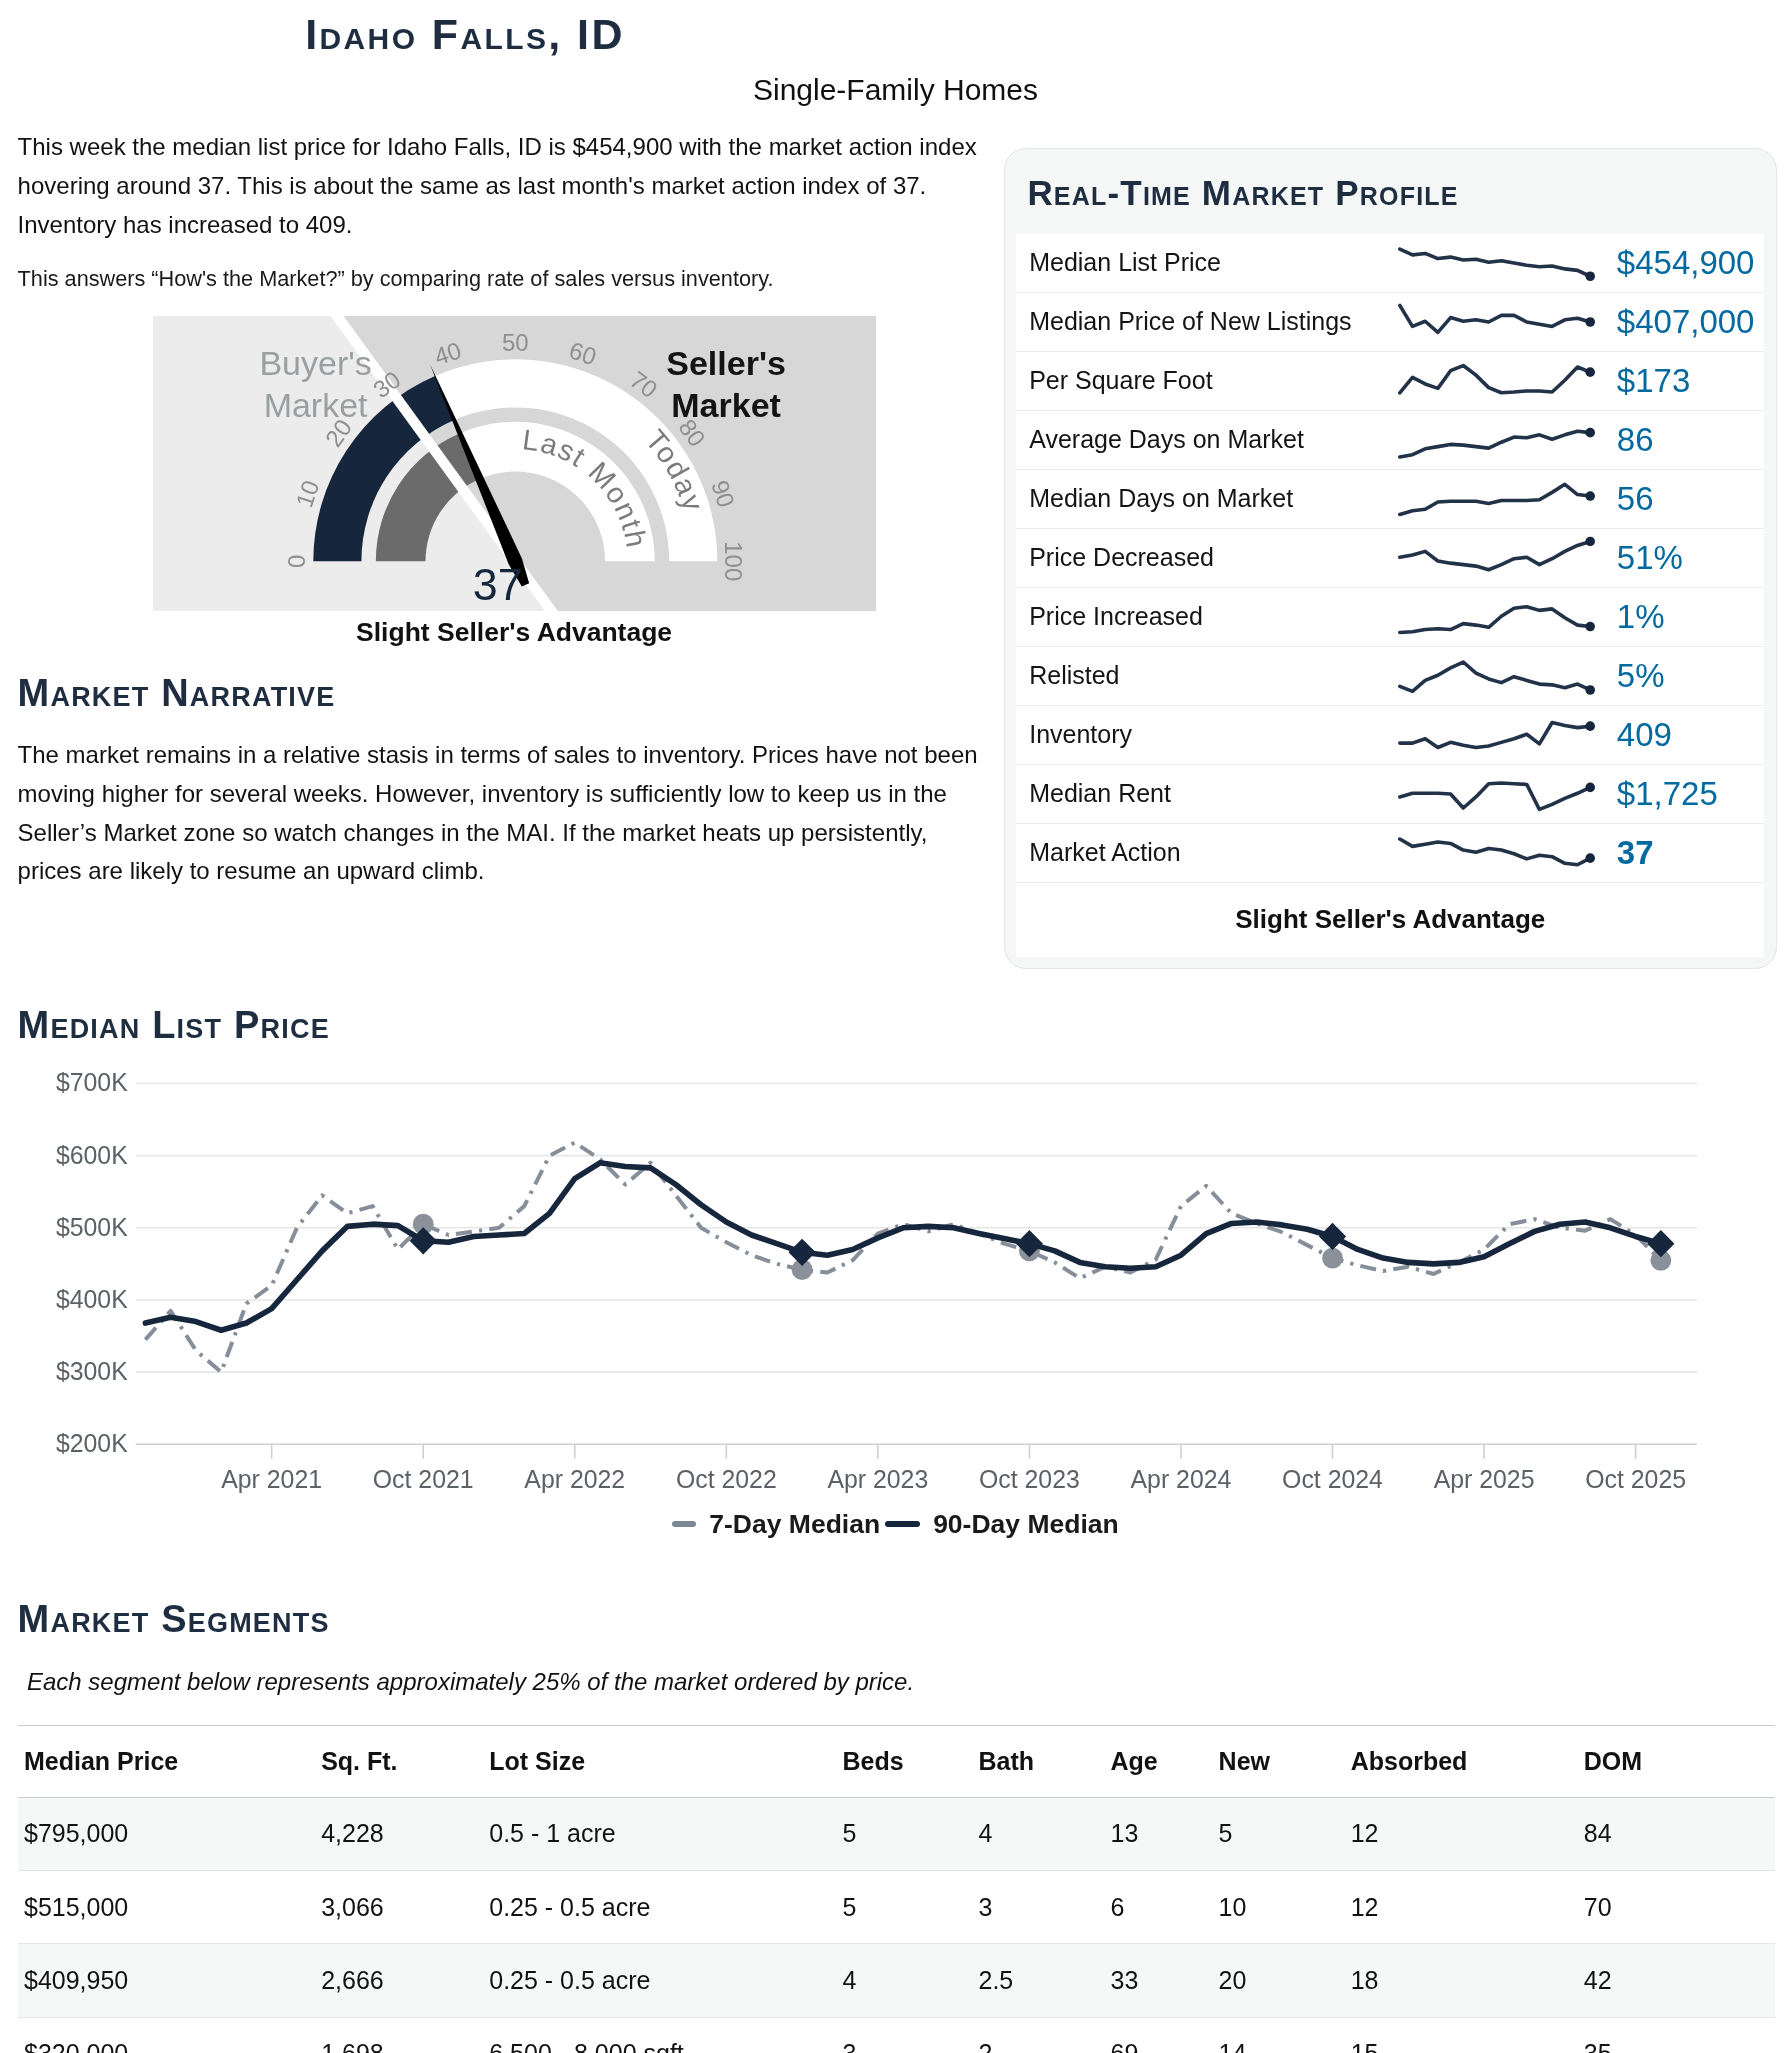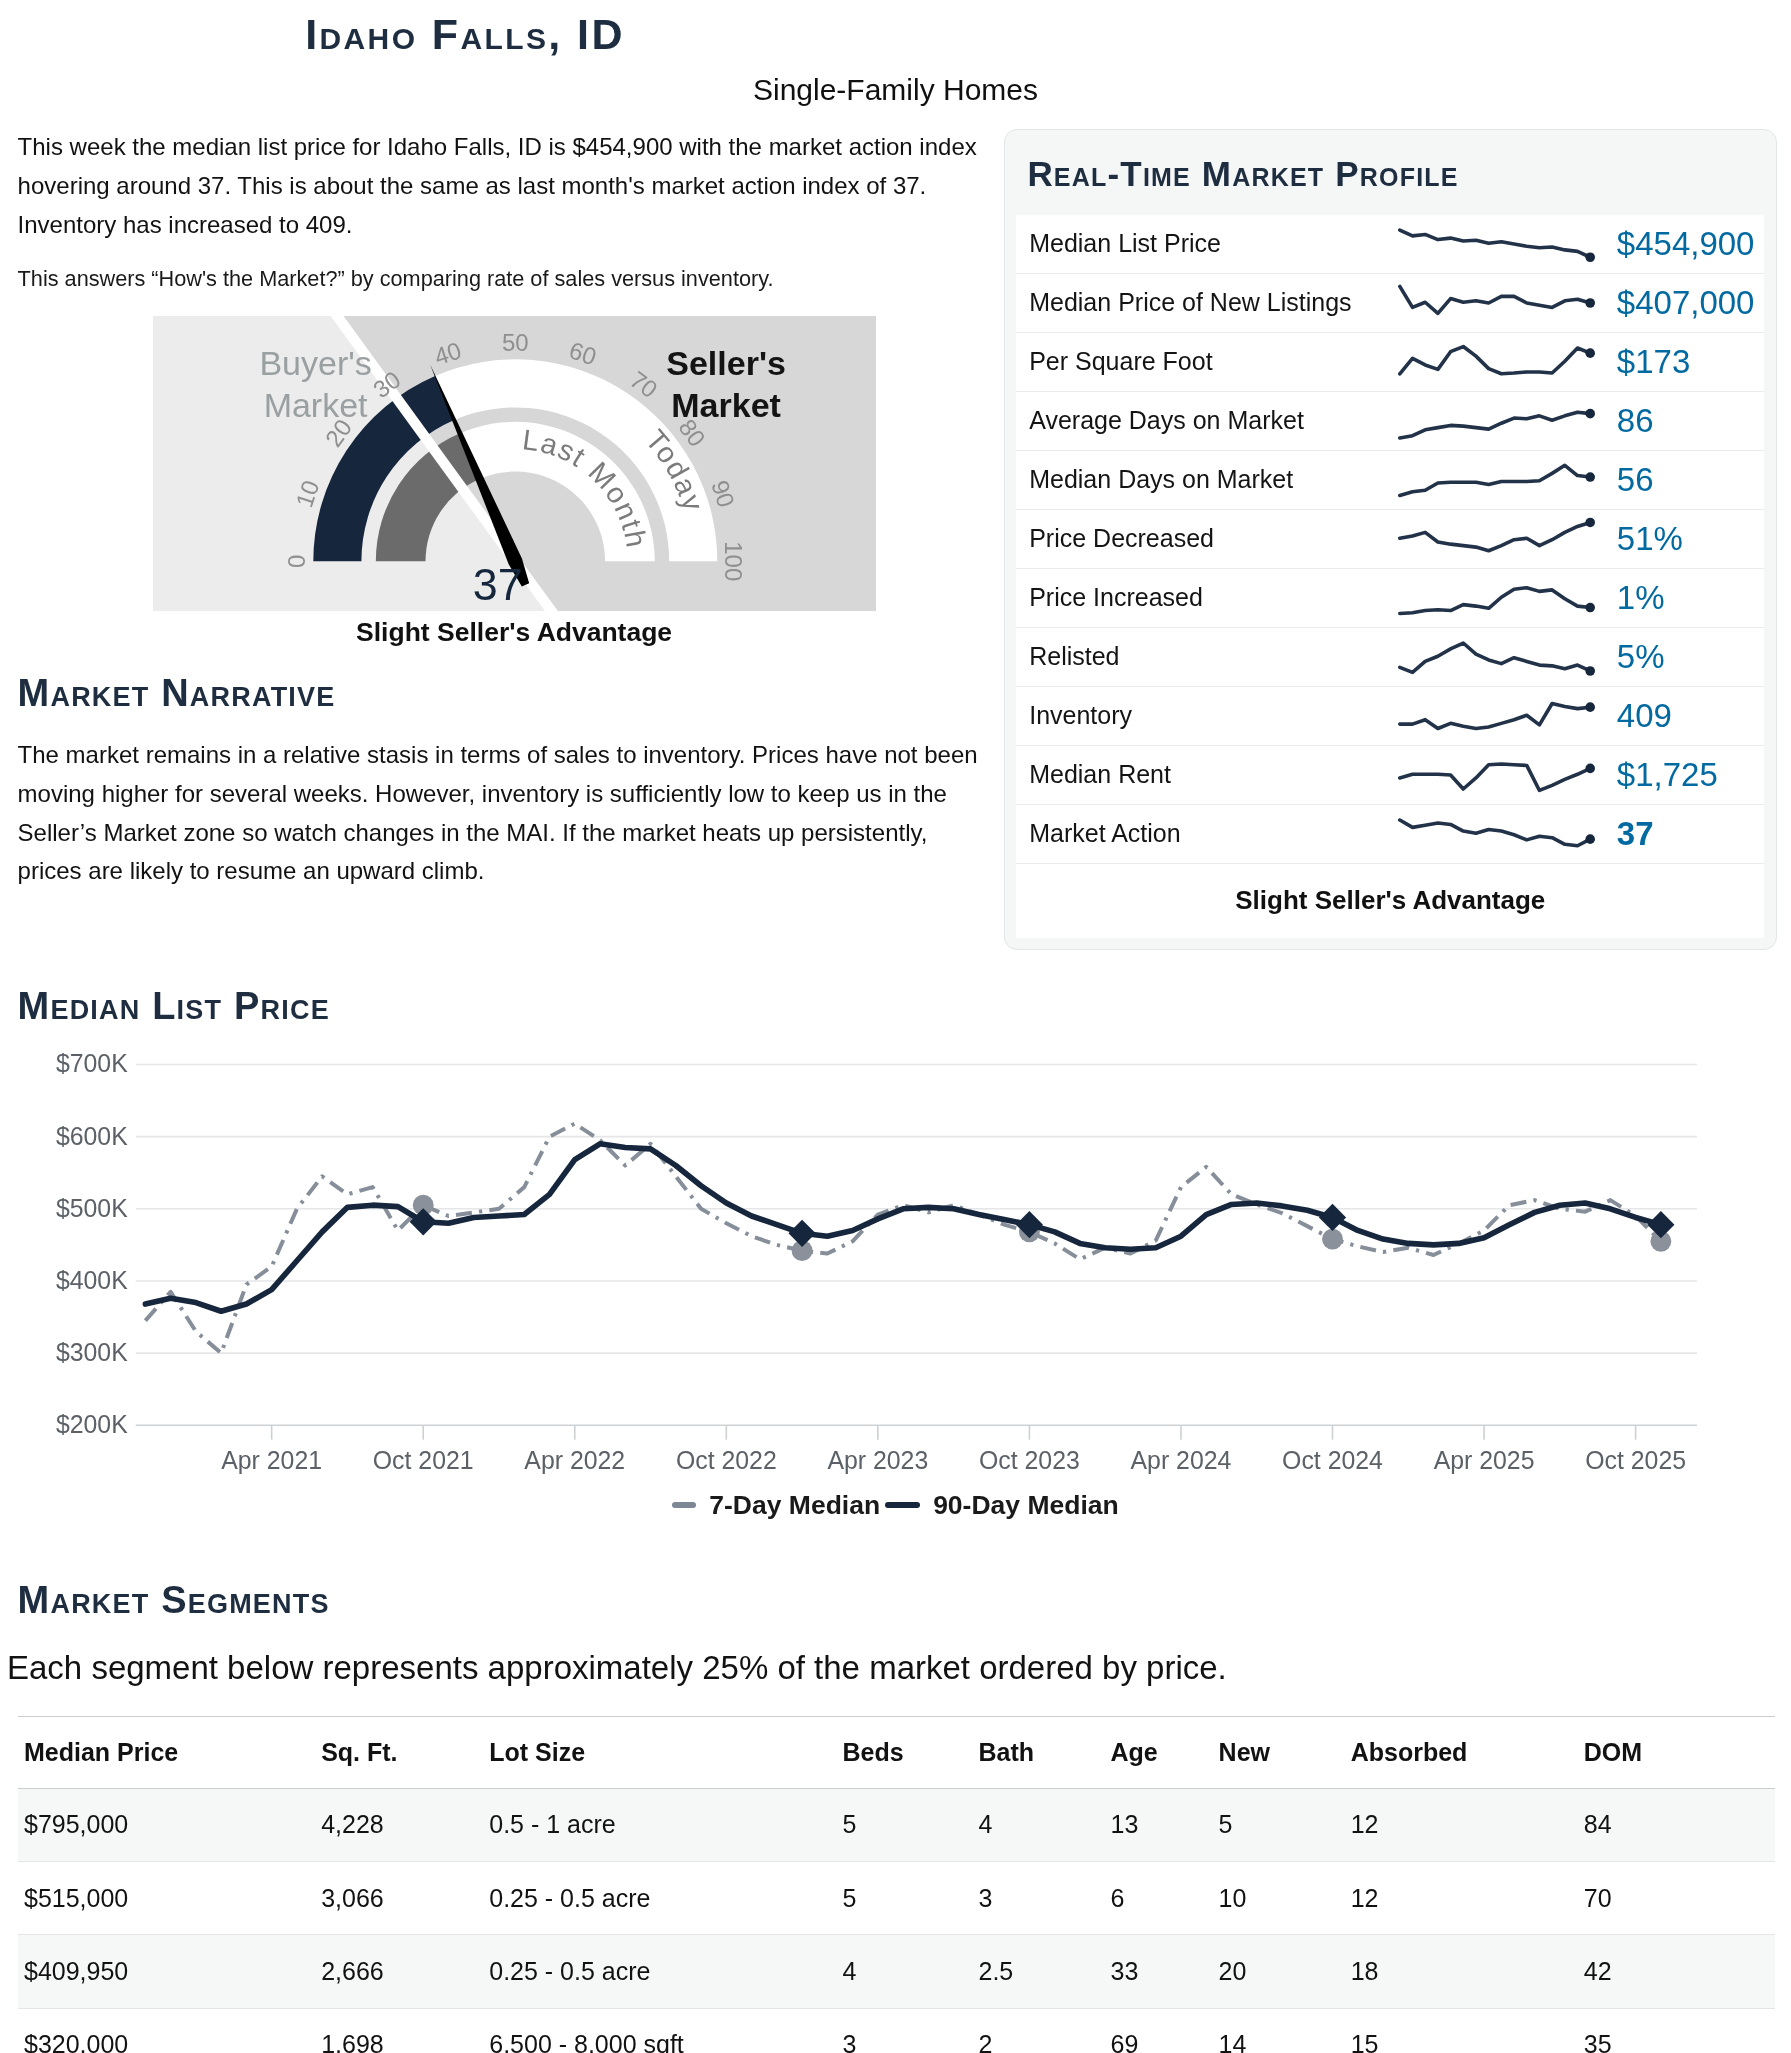--- a/index.html
+++ b/index.html
@@ -25,41 +25,41 @@
   .gauge-wrap{position:relative;width:723px;margin:24px 0 0 135px;}
   .gauge-zone{position:absolute;top:26px;font-size:34px;line-height:1.25;text-align:center;}
   .zone-left{left:30.5px;width:265px;color:#9aa0a2;}
   .zone-right{left:449px;width:249px;color:#141414;font-weight:bold;}
   .gauge-caption{width:723px;margin:3.2px 0 0 135px;text-align:center;font-size:26.5px;font-weight:700;color:#111;}
 
   .narrative-heading{margin-top:24px;}
   .narrative-text{margin-top:21px;}
 
   
-  .panel{background:#f5f6f6;border:1.6px solid #e3e6e6;border-radius:13px;padding:19px 11.2px 11.2px;margin-top:1px;}
+  .panel{background:#f5f6f6;border:1.6px solid #e3e6e6;border-radius:22px;padding:19px 11.2px 11.2px;margin-top:20px;}
   .panel h3{margin:4.8px 0 21px 11.2px;}
   .prow{background:#fff;display:flex;align-items:center;height:58px;padding:0 9.6px 0 13px;}
   .prow + .prow{border-top:1.6px solid #e9eceb;}
   .plabel{flex:1;font-size:25px;color:#141414;}
   .pspark{width:202px;height:48px;flex:0 0 auto;}
   .pvalue{width:138px;padding-left:21px;font-size:33px;color:#0369a1;}
   .pvalue.bold{font-weight:700;}
   .prow-footer{background:#fff;border-top:1.6px solid #e9eceb;height:74px;display:flex;align-items:center;justify-content:center;font-size:26px;font-weight:700;color:#111;}
 
   
   .chart-heading{margin:35px 0 0 17.6px;}
   .legend{display:flex;justify-content:center;align-items:center;gap:5px;margin-top:11.2px;}
   .legend .item{display:flex;align-items:center;gap:13px;font-size:26.5px;font-weight:700;color:#1a1a1a;}
   .dash{height:6.4px;border-radius:3.2px;display:inline-block;}
   .dash.gray{width:24px;background:#7e8894;}
   .dash.navy{width:35px;background:#16263c;}
 
   
   .seg-heading{margin:58px 0 0 17.6px;}
-  .seg-note{font-size:33px;margin:27px 0 0 7px;}
+  .seg-note{font-size:24px;margin:27px 0 0 27px;font-style:italic;}
   table.segments{border-collapse:collapse;margin:29px 0 0 17.6px;width:1757px;table-layout:fixed;}
   table.segments th{font-size:25px;font-weight:700;text-align:left;padding:21px 6.4px;border-top:1.6px solid #c9cdd1;border-bottom:1.6px solid #c9cdd1;}
   table.segments td{font-size:25px;text-align:left;padding:21.7px 6.4px;border-bottom:1.6px solid #e3e5e7;}
   table.segments tbody tr:nth-child(odd){background:#f6f7f7;}
 </style>
 </head>
 <body>
 
 <div class="page">
 

